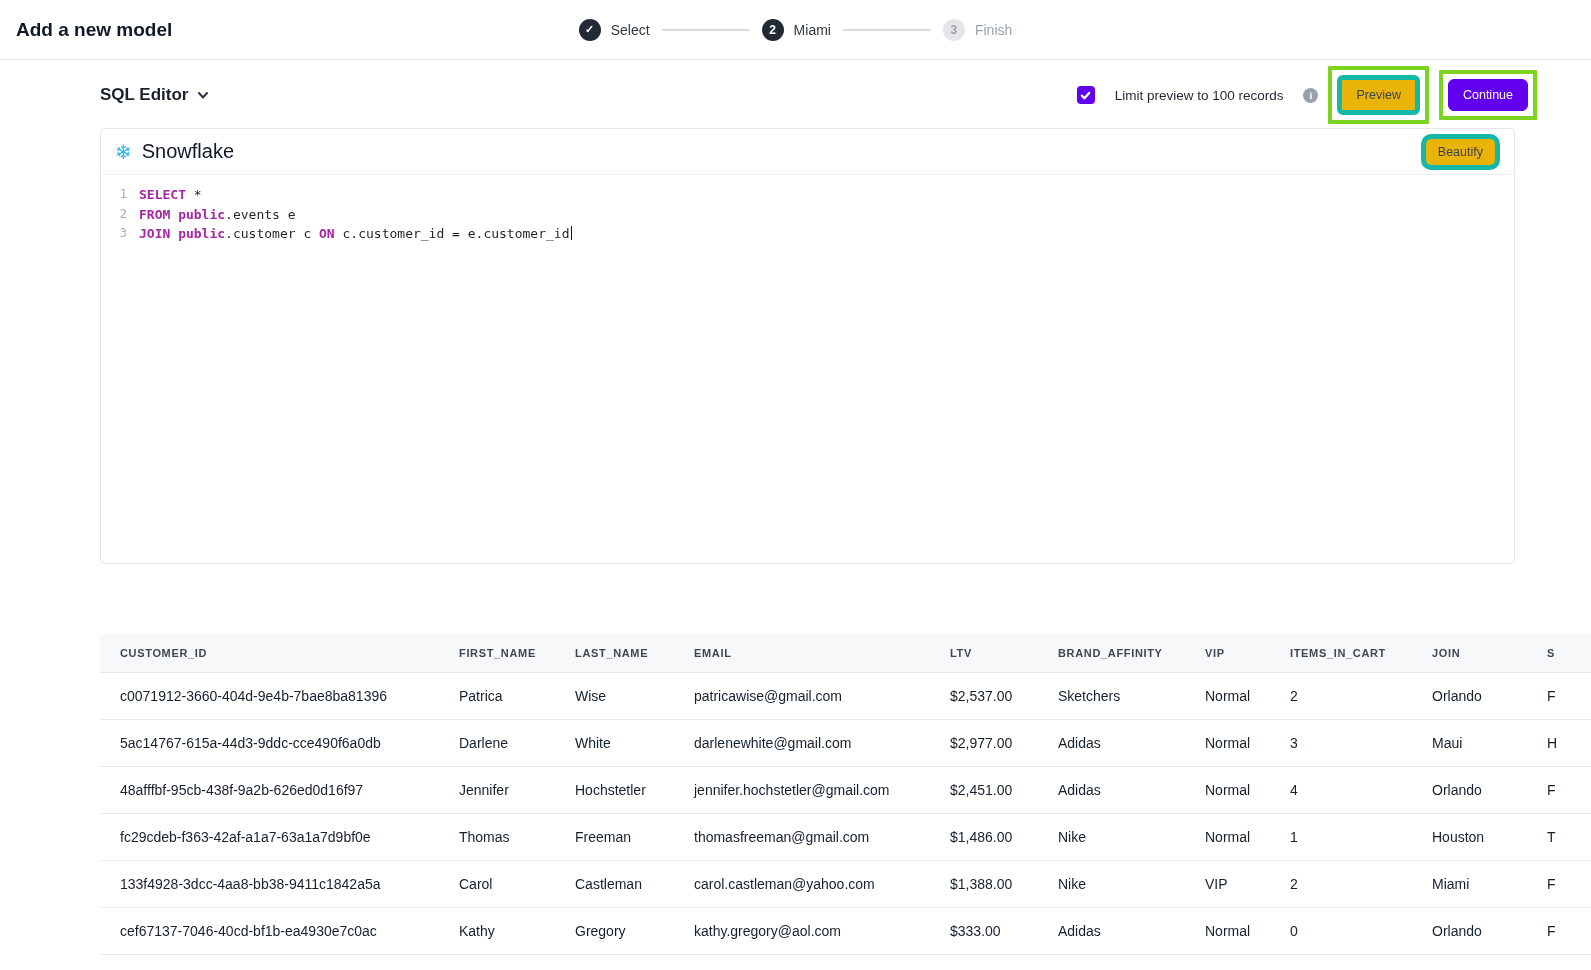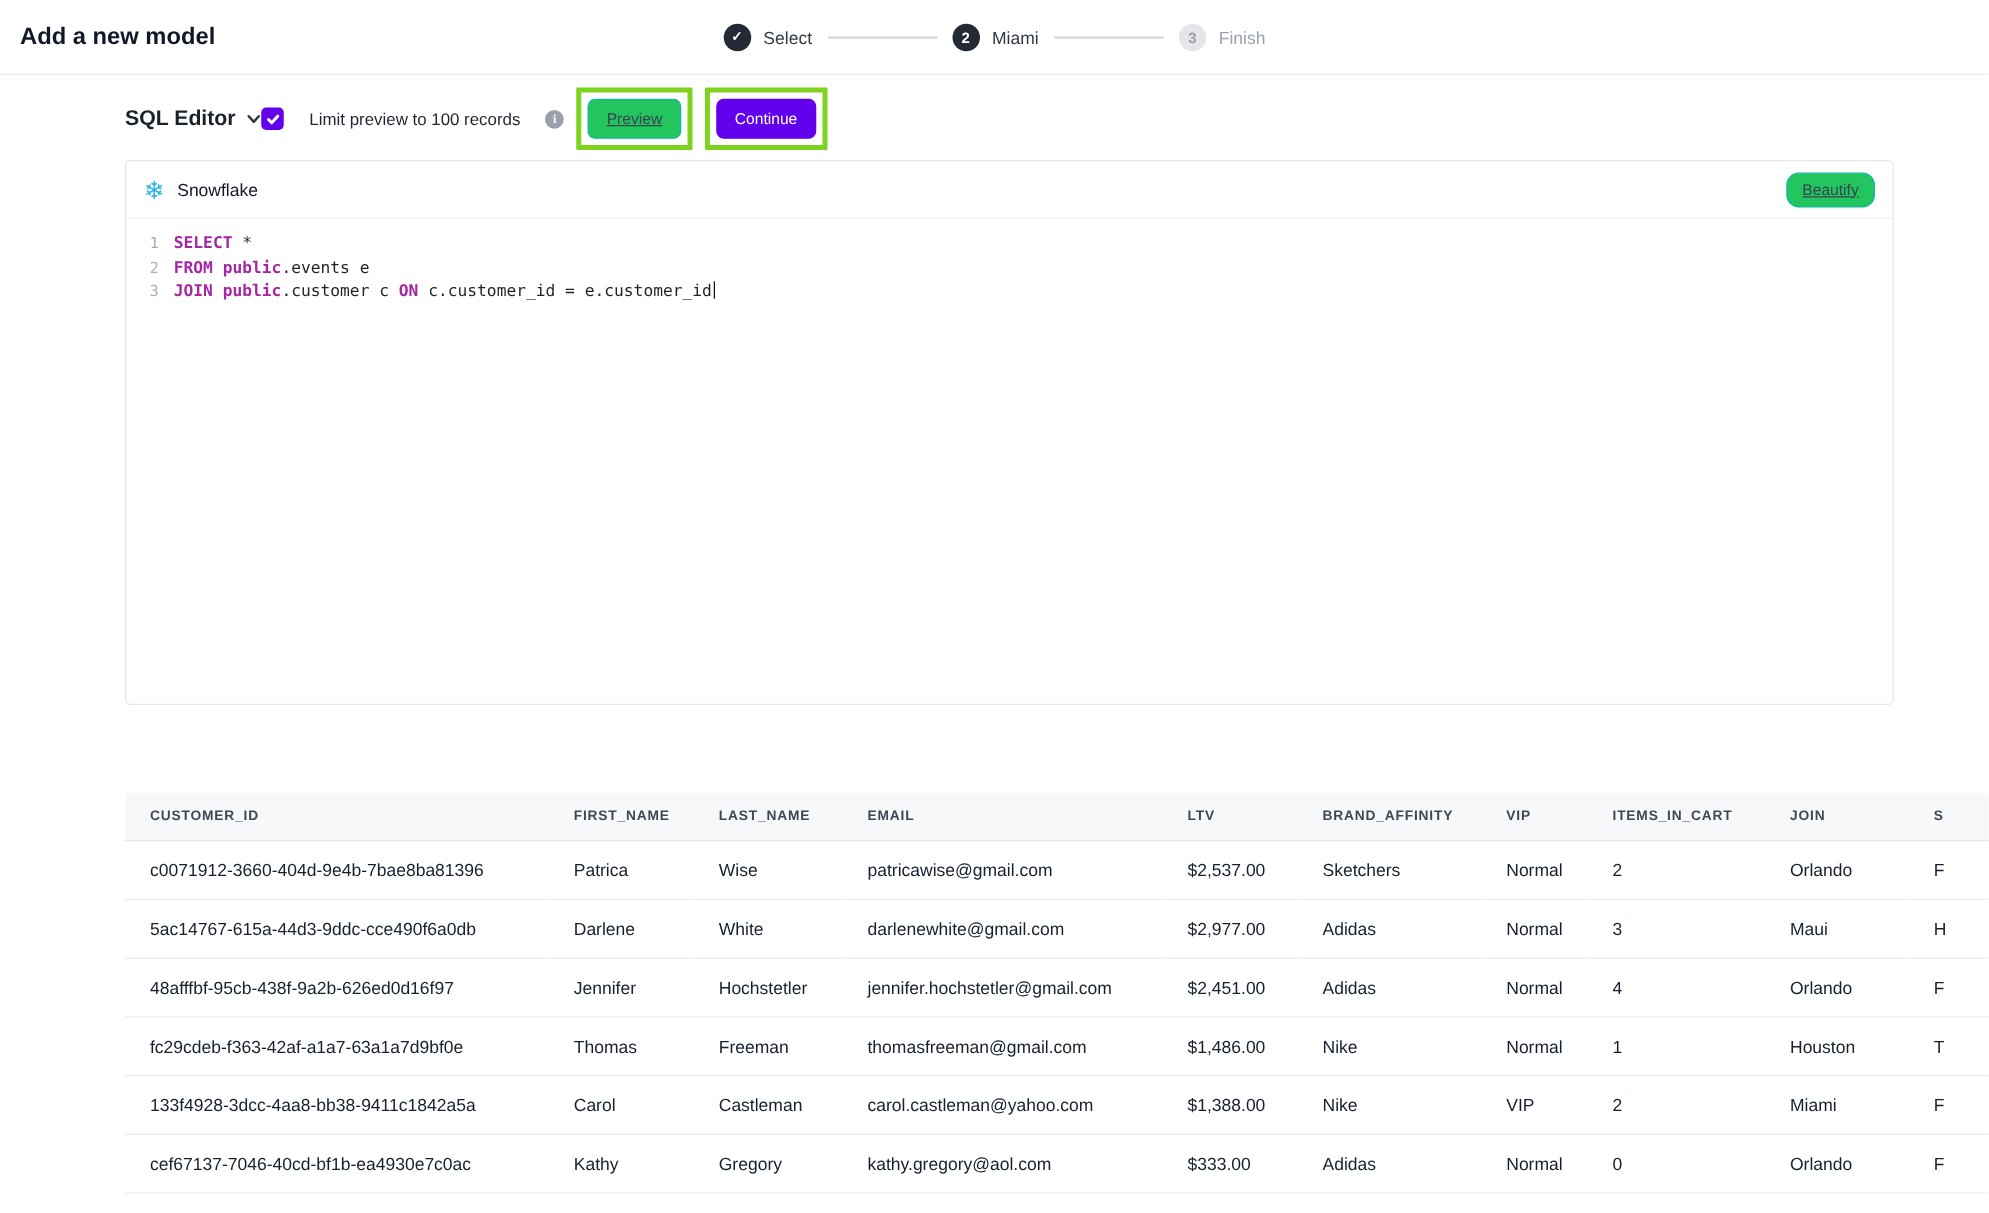--- a/index.html
+++ b/index.html
@@ -16,55 +16,55 @@
     align-items: center; justify-content: center; font-size: 12px; font-weight: 600; }
   .step-circle.done, .step-circle.active { background: #232a36; color: #ffffff; }
   .step-circle.done { font-size: 11px; }
   .step-circle.upcoming { background: #e4e6ea; color: #9aa1ab; }
   .step-label { font-size: 14px; }
   .step-label.dark { color: #303845; }
   .step-label.muted { color: #9aa1ab; }
   .step-line { width: 88px; height: 2px; background: #d7dadf; border-radius: 1px; }
 
   
-  .toolbar { display: flex; align-items: center; justify-content: flex-start;
+  .toolbar { display: flex; align-items: center; justify-content: space-between;
     margin-top: 12px; height: 46px; padding-left: 100px; padding-right: 54px; }
   .sql-editor-toggle { display: flex; align-items: center; gap: 9px; background: none;
     border: none; cursor: pointer; font-family: inherit; }
   .sql-editor-title { font-size: 17px; font-weight: 600; color: #1a212c; }
   .chevron-down { width: 12px; height: 12px; stroke: #303845; stroke-width: 2;
     fill: none; stroke-linecap: round; stroke-linejoin: round; }
   .toolbar-right { display: flex; align-items: center; }
   .limit-row { display: flex; align-items: center; gap: 20px; cursor: pointer; }
   .checkbox { width: 18px; height: 18px; border-radius: 4px;
     background: var(--accent-purple, #6200ee); display: inline-flex; align-items: center;
     justify-content: center; cursor: pointer; flex: none; }
   .checkbox svg { width: 11px; height: 11px; stroke: #fff; stroke-width: 2.6; fill: none;
     stroke-linecap: round; stroke-linejoin: round; }
   .limit-label { font-size: 13.5px; color: #1f2633; }
   .info-icon { width: 15px; height: 15px; border-radius: 50%; background: #9aa1ac;
     color: #fff; font-size: 10px; font-weight: 700; display: inline-flex; align-items: center;
     justify-content: center; font-family: "Liberation Serif", serif; cursor: pointer; }
   .annotation { display: inline-flex; border: 4px solid var(--annotation-green, #7ed321);
     padding: 5px; margin-left: 10px; border-radius: 1px; }
   .btn { font-family: inherit; cursor: pointer; border-radius: 6px; font-size: 12.5px; }
-  .btn-secondary { background: #22c55e; border: 1px solid #14b8a6; color: #3a4350;
-    padding: 8px 14px; box-shadow: 0 1px 1px rgba(0,0,0,0.03); text-decoration: underline; }
+  .btn-secondary { background: #eab308; border: 5px solid #14b8a6; color: #3a4350;
+    padding: 8px 14px; box-shadow: 0 1px 1px rgba(0,0,0,0.03); }
   .btn-primary { background: var(--accent-purple, #6200ee); border: 1px solid var(--accent-purple, #6200ee);
     color: #fff; padding: 8px 14px; font-weight: 500; }
 
   
   .editor-panel { margin: 10px 0 0 100px; width: 1415px; border: 1px solid #e5e7eb;
     border-radius: 4px; background: #fff; }
   .editor-header { display: flex; align-items: center; justify-content: space-between;
     height: 46px; padding: 0 14px; border-bottom: 1px solid #eceef1; }
   .source { display: flex; align-items: center; gap: 10px; }
   .snowflake-icon { font-family: "DejaVu Sans", sans-serif; font-size: 20px;
     color: var(--snowflake-blue, #29b5e8); line-height: 1; }
-  .source-name { font-size: 14px; color: #111827; }
+  .source-name { font-size: 20px; color: #111827; }
   .btn-sm { padding: 6px 12px; border-radius: 10px; }
   .code-area { height: 388px; padding: 10px 0; cursor: text;
     font-family: "DejaVu Sans Mono", monospace; font-size: 13px; }
   .code-line { display: flex; line-height: 19.5px; }
   .line-num { width: 18px; text-align: right; margin: 0 12px 0 8px; color: #a6adb8;
     font-size: 12px; user-select: none; }
   .tok-kw { color: var(--keyword, #a626a4); font-weight: 700; }
   .tok-plain { color: #1f2328; }
   .caret { display: inline-block; width: 1.5px; height: 14px; background: #111;
     vertical-align: -2px; margin-left: 1px; }

